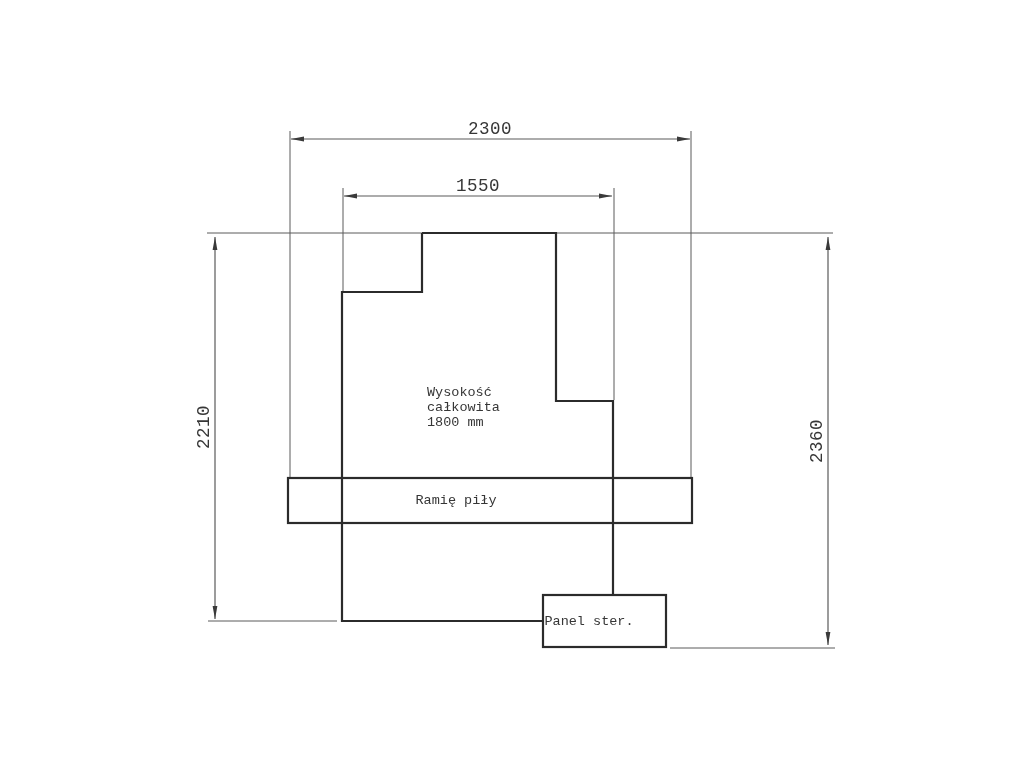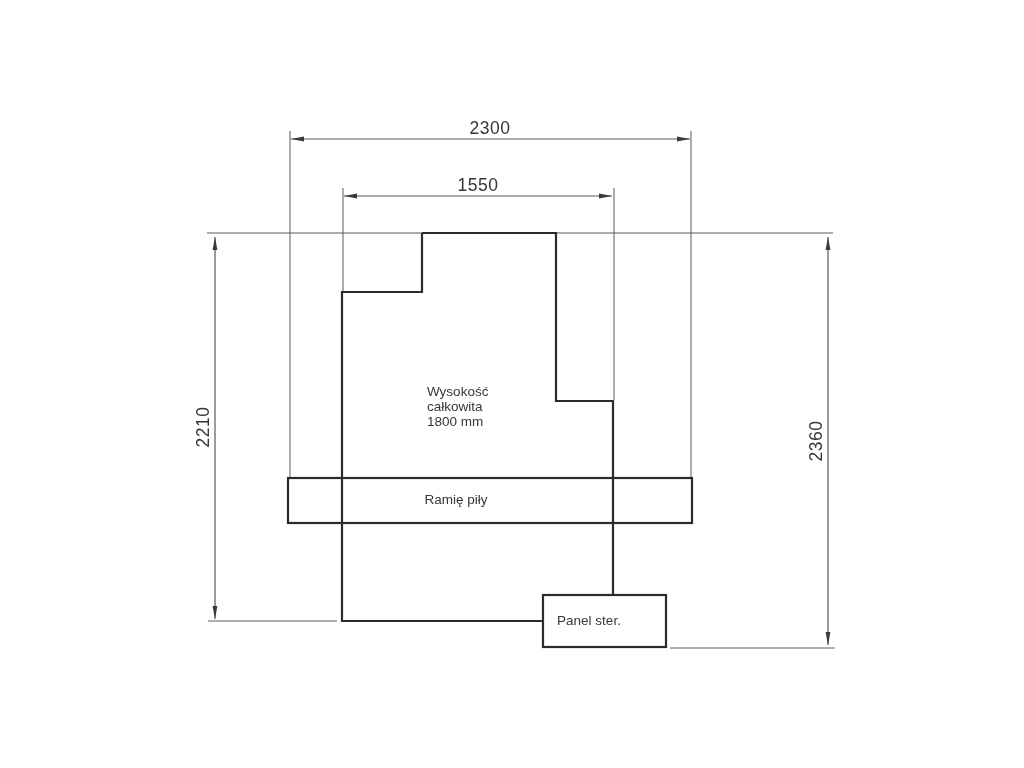--- a/index.html
+++ b/index.html
@@ -5,21 +5,21 @@
   :root{
     --bg:#ffffff;
     --outline:#2b2b2b;
     --dim:#5a5a5a;
     --txt:#363636;
   }
   html,body{margin:0;padding:0;background:#fff;}
   .stage{
     width:1024px;height:768px;background:var(--bg);
     position:relative;overflow:hidden;
-    font-family:Liberation Sans, sans-serif;
+    font-family:Liberation Mono, monospace;
   }
   svg{display:block;}
   .ext{stroke:var(--dim);stroke-width:1;fill:none;}
   .dimline{stroke:var(--dim);stroke-width:1.2;fill:none;}
   .thick{stroke:var(--outline);stroke-width:2.2;fill:none;}
   .dimtext{fill:var(--txt);font-size:17.5px;letter-spacing:.5px;}
   .labeltext{fill:var(--txt);font-size:13.5px;}
 </style>
 </head>
 <body>

